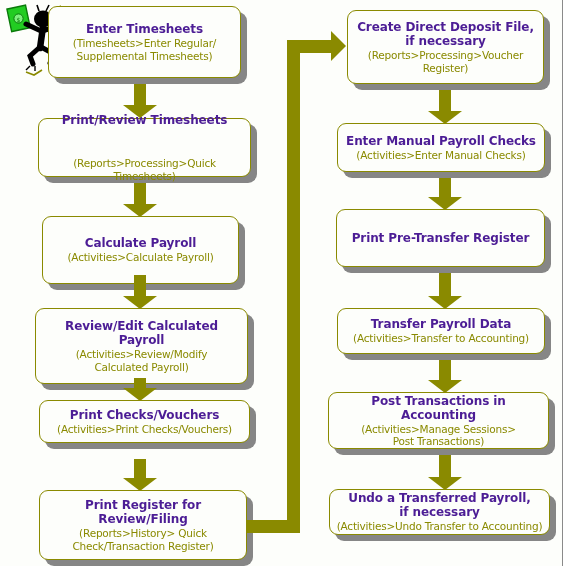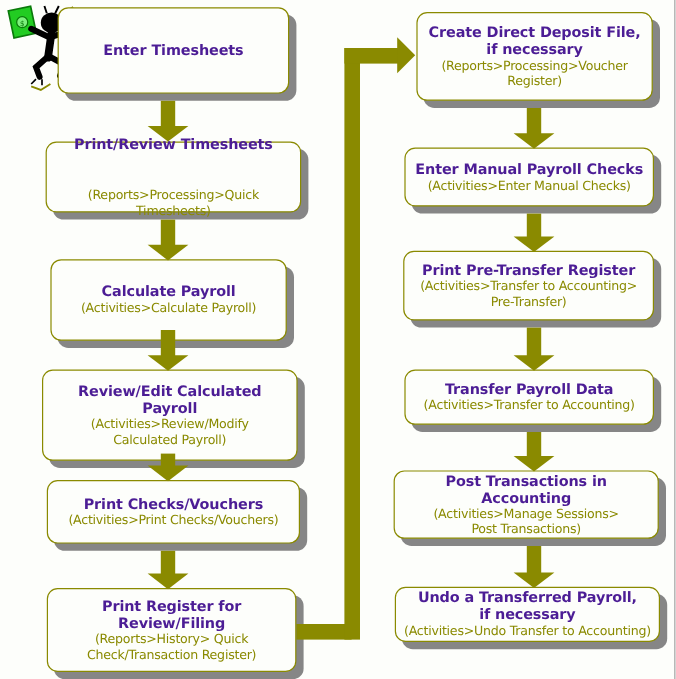--- a/index.html
+++ b/index.html
@@ -122,39 +122,41 @@
     <path d="M37 47 L50 54 L46 63" stroke="#000000" stroke-width="5" stroke-linecap="round" fill="none"></path>
 
     <path d="M26 66 L22 70 M31 66 L31 71 M45 66 L47 70 M50 62 L55 64" stroke="#000000" stroke-width="1.4" fill="none"></path>
 
     <path d="M50 10 L57 6 M53 15 L61 14" stroke="#8a8a00" stroke-width="1.6" fill="none"></path>
     <path d="M22 72 L30 75 L38 70" stroke="#8a8a00" stroke-width="1.6" fill="none"></path>
   </svg>
 
   <div class="node" style="left:48px; top:6px; width:193px; height:72px;">
     <div class="title">Enter Timesheets</div>
+    <div class="sub">(Timesheets&gt;Enter Regular/
+Supplemental Timesheets)</div>
   </div>
 
   <div class="node" style="left:38px; top:118px; width:213px; height:59px;gap:29px;">
     <div class="title">Print/Review Timesheets</div>
     <div class="sub">(Reports&gt;Processing&gt;Quick Timesheets)</div>
   </div>
 
   <div class="node" style="left:42px; top:216px; width:197px; height:68px;">
     <div class="title">Calculate Payroll</div>
     <div class="sub">(Activities&gt;Calculate Payroll)</div>
   </div>
 
   <div class="node" style="left:35px; top:308px; width:213px; height:76px;">
     <div class="title">Review/Edit Calculated Payroll</div>
     <div class="sub">(Activities&gt;Review/Modify
 Calculated Payroll)</div>
   </div>
 
-  <div class="node" style="left:39px; top:400px; width:211px; height:53px;">
+  <div class="node" style="left:39px; top:400px; width:211px; height:43px;">
     <div class="title">Print Checks/Vouchers</div>
     <div class="sub">(Activities&gt;Print Checks/Vouchers)</div>
   </div>
 
   <div class="node" style="left:39px; top:490px; width:208px; height:70px;">
     <div class="title">Print Register for
 Review/Filing</div>
     <div class="sub">(Reports&gt;History&gt; Quick
 Check/Transaction Register)</div>
   </div>
@@ -166,22 +168,20 @@
 Register)</div>
   </div>
 
   <div class="node" style="left:337px; top:123px; width:208px; height:49px;">
     <div class="title">Enter Manual Payroll Checks</div>
     <div class="sub">(Activities&gt;Enter Manual Checks)</div>
   </div>
 
   <div class="node" style="left:336px; top:209px; width:209px; height:58px;">
     <div class="title">Print Pre-Transfer Register</div>
-    <div class="sub">(Activities&gt;Transfer to Accounting&gt;
-Pre-Transfer)</div>
   </div>
 
   <div class="node" style="left:337px; top:308px; width:208px; height:46px;">
     <div class="title">Transfer Payroll Data</div>
     <div class="sub">(Activities&gt;Transfer to Accounting)</div>
   </div>
 
   <div class="node" style="left:328px; top:392px; width:221px; height:57px;">
     <div class="title">Post Transactions in Accounting</div>
     <div class="sub">(Activities&gt;Manage Sessions&gt;

